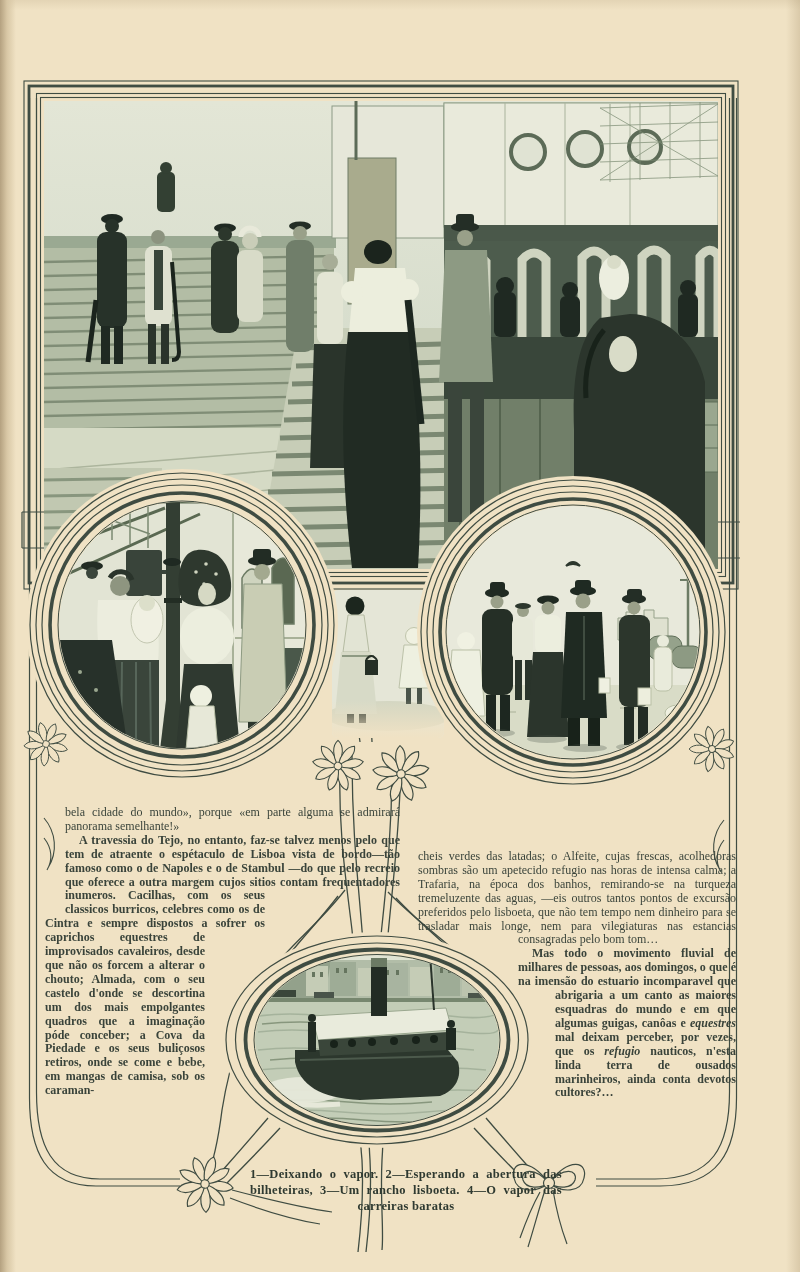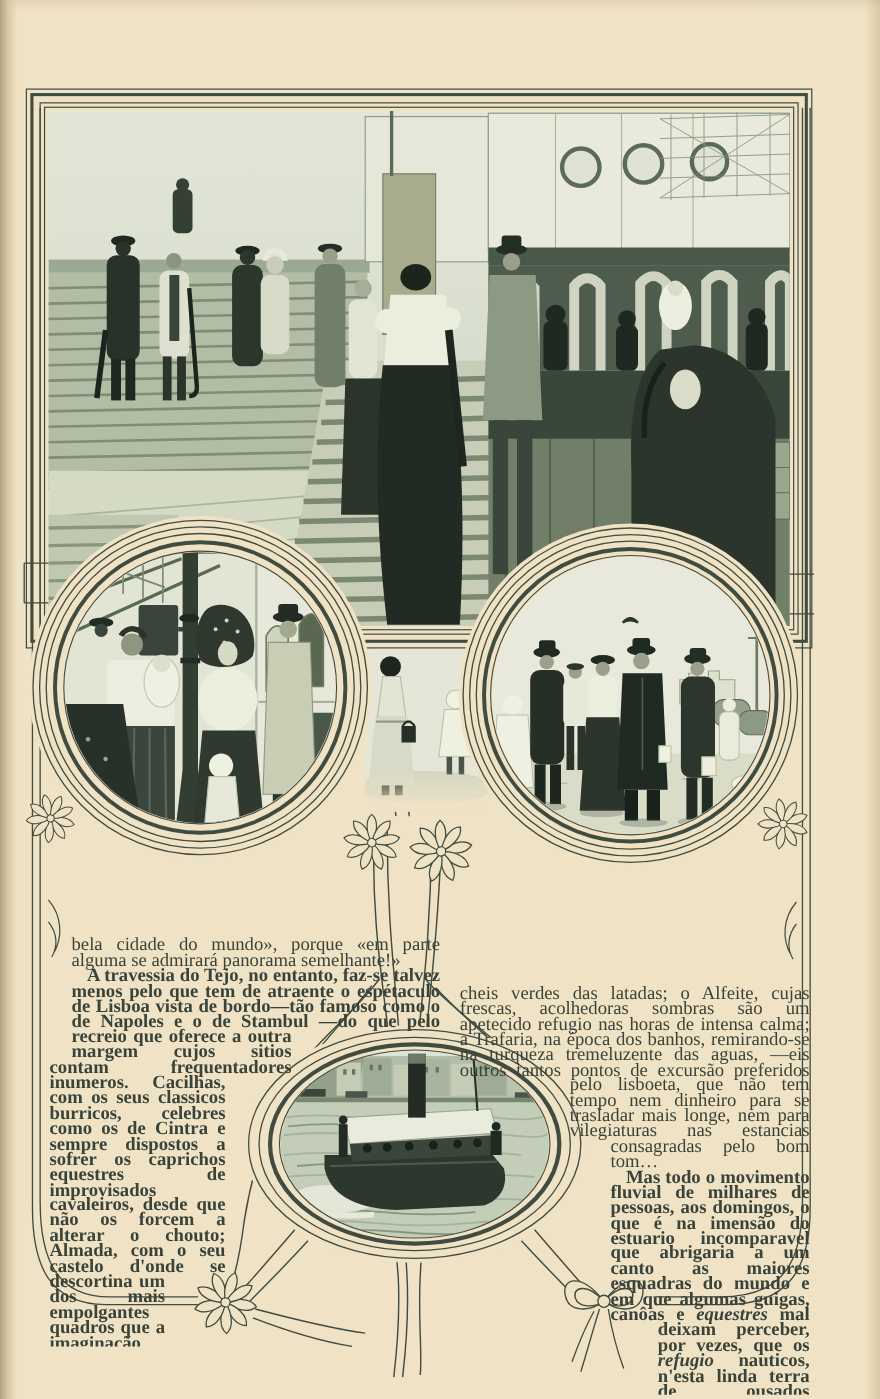--- a/index.html
+++ b/index.html
@@ -6,22 +6,22 @@
   .page{
     position:relative;width:800px;height:1272px;overflow:hidden;
     background:
       linear-gradient(90deg,#b4a180 0px,#d8c7a5 7px,rgba(216,199,165,0) 16px),
       linear-gradient(270deg,rgba(160,138,100,.28) 0px,rgba(160,138,100,0) 14px),
       linear-gradient(180deg,rgba(170,150,110,.18) 0px,rgba(170,150,110,0) 10px),
       #f0e2c4;
     font-family:"Liberation Serif",serif;
   }
   .art{position:absolute;left:0;top:0;}
-  .col{position:absolute;top:852px;height:372px;overflow:hidden;
-    font-size:17px;line-height:13.9px;color:#39433a;text-align:justify;}
+  .col{position:absolute;top:806px;height:372px;overflow:hidden;
+    font-size:12px;line-height:13.9px;color:#39433a;text-align:justify;}
   .col p{margin:0;padding:0;}
   .col p.indent{text-indent:14px;font-weight:bold;}
   .col-left{left:45px;width:355px;}
   .col-right{left:418px;width:318px;margin-top:44px;}
   .spacer{pointer-events:none;}
   .sp-left-indent{float:left;width:20px;height:98px;}
   .sp-left-oval{float:right;width:250px;height:362px;
     shape-outside:polygon(250px 96px,115px 96px,115px 138px,55px 138px,55px 319px,0px 319px,0px 362px,250px 362px);}
   .sp-right-oval{float:left;width:180px;height:362px;
     shape-outside:polygon(0px 95px,100px 95px,100px 151px,137px 151px,137px 319px,180px 319px,180px 362px,0px 362px);}
@@ -534,15 +534,16 @@
 <p>bela cidade do mundo», porque «em parte alguma se admirará panorama semelhante!»</p>
       <p class="indent">A travessia do Tejo, no entanto, faz-se talvez menos pelo que tem de atraente o espétaculo de Lisboa vista de bordo—tão famoso como o de Napoles e o de Stambul —do que pelo recreio que oferece a outra margem cujos sitios contam frequentadores inumeros. Cacilhas, com os seus classicos burricos, celebres como os de Cintra e sempre dispostos a sofrer os caprichos equestres de improvisados cavaleiros, desde que não os forcem a alterar o chouto; Almada, com o seu castelo d'onde se descortina um dos mais empolgantes quadros que a imaginação póde conceber; a Cova da Piedade e os seus buliçosos retiros, onde se come e bebe, em mangas de camisa, sob os caraman-</p>
     </div>
 
 <div class="col col-right">
   <div class="spacer sp-right-oval"></div>
 <p>cheis verdes das latadas; o Alfeite, cujas frescas, acolhedoras sombras são um apetecido refugio nas horas de intensa calma; a Trafaria, na época dos banhos, remirando-se na turqueza tremeluzente das aguas, —eis outros tantos pontos de excursão preferidos pelo lisboeta, que não tem tempo nem dinheiro para se trasladar mais longe, nem para vilegiaturas nas estancias consagradas pelo bom tom…</p>
       <p class="indent">Mas todo o movimento fluvial de milhares de pessoas, aos domingos, o que é na imensão do estuario incomparavel que abrigaria a um canto as maiores esquadras do mundo e em que algumas guigas, canôas e <i>equestres</i> mal deixam perceber, por vezes, que os <i>refugio</i> nauticos, n'esta linda terra de ousados marinheiros, ainda conta devotos cultores?…</p>
     </div>
 
+<div class="caption">1—Deixando o vapor. 2—Esperando a abertura das bilheteiras, 3—Um rancho lisboeta. 4—O vapor das carreiras baratas</div>
 
 
 </div>
 
 </body></html>

